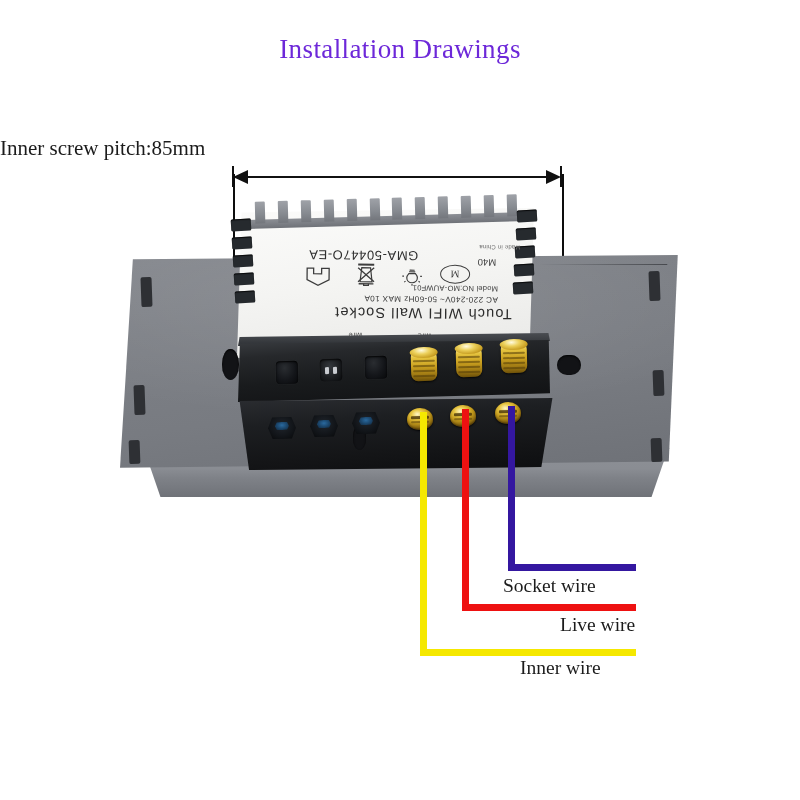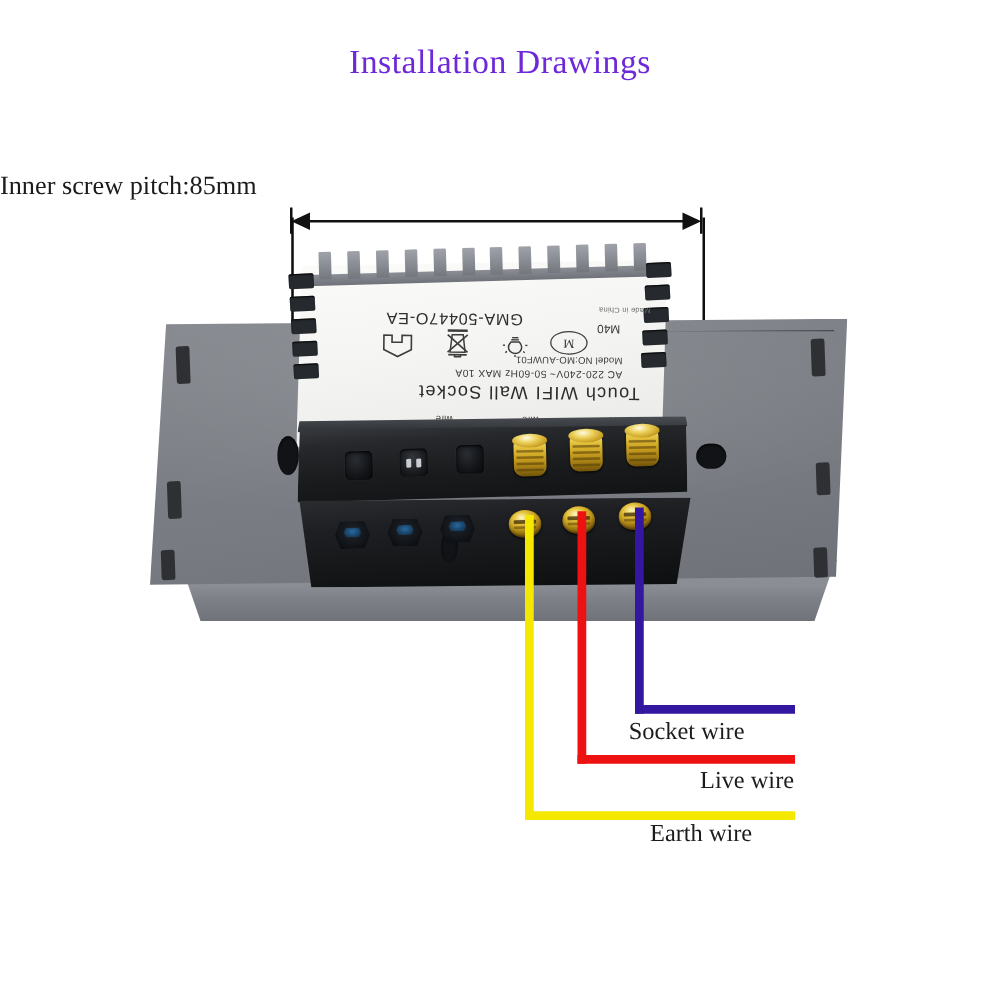--- a/index.html
+++ b/index.html
@@ -585,15 +585,15 @@
     <div class="wire-h" style="left: 462px; top: 604px; width: 174px; background: rgb(238, 17, 17);"></div>
   </div>
 
   <div class="wire">
     <div class="wire-v" style="left: 508px; top: 406px; height: 165px; background: rgb(52, 23, 160);"></div>
     <div class="wire-h" style="left: 508px; top: 564px; width: 128px; background: rgb(52, 23, 160);"></div>
   </div>
 
   <div class="wire-lbl" style="left:503px; top:575px;">Socket wire</div>
   <div class="wire-lbl" style="left:548px; top:614px;margin-left:12px;">Live wire</div>
-  <div class="wire-lbl" style="left:520px; top:657px;">Earth wire</div>
+  <div class="wire-lbl" style="left:520px; top:657px;">Inner wire</div>
 
 </div>
 
 </body></html>

